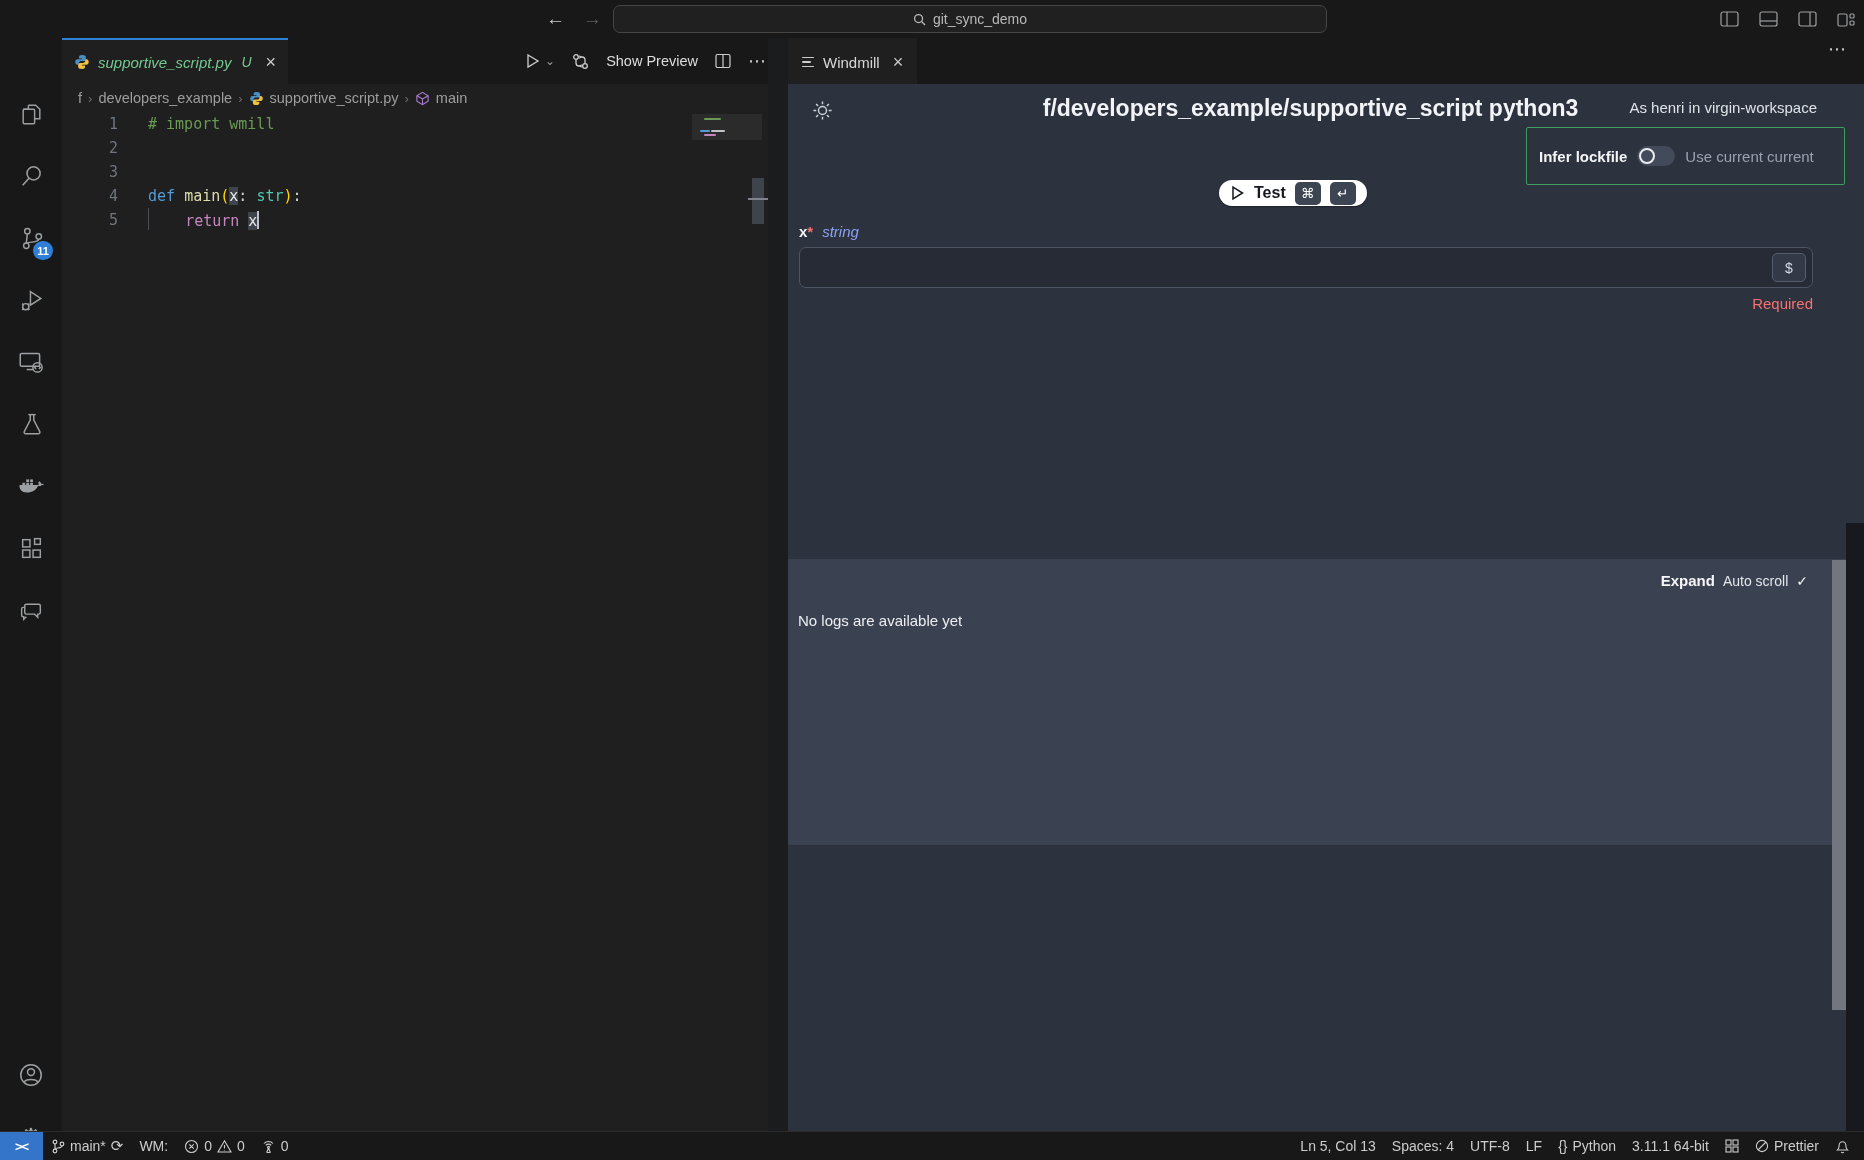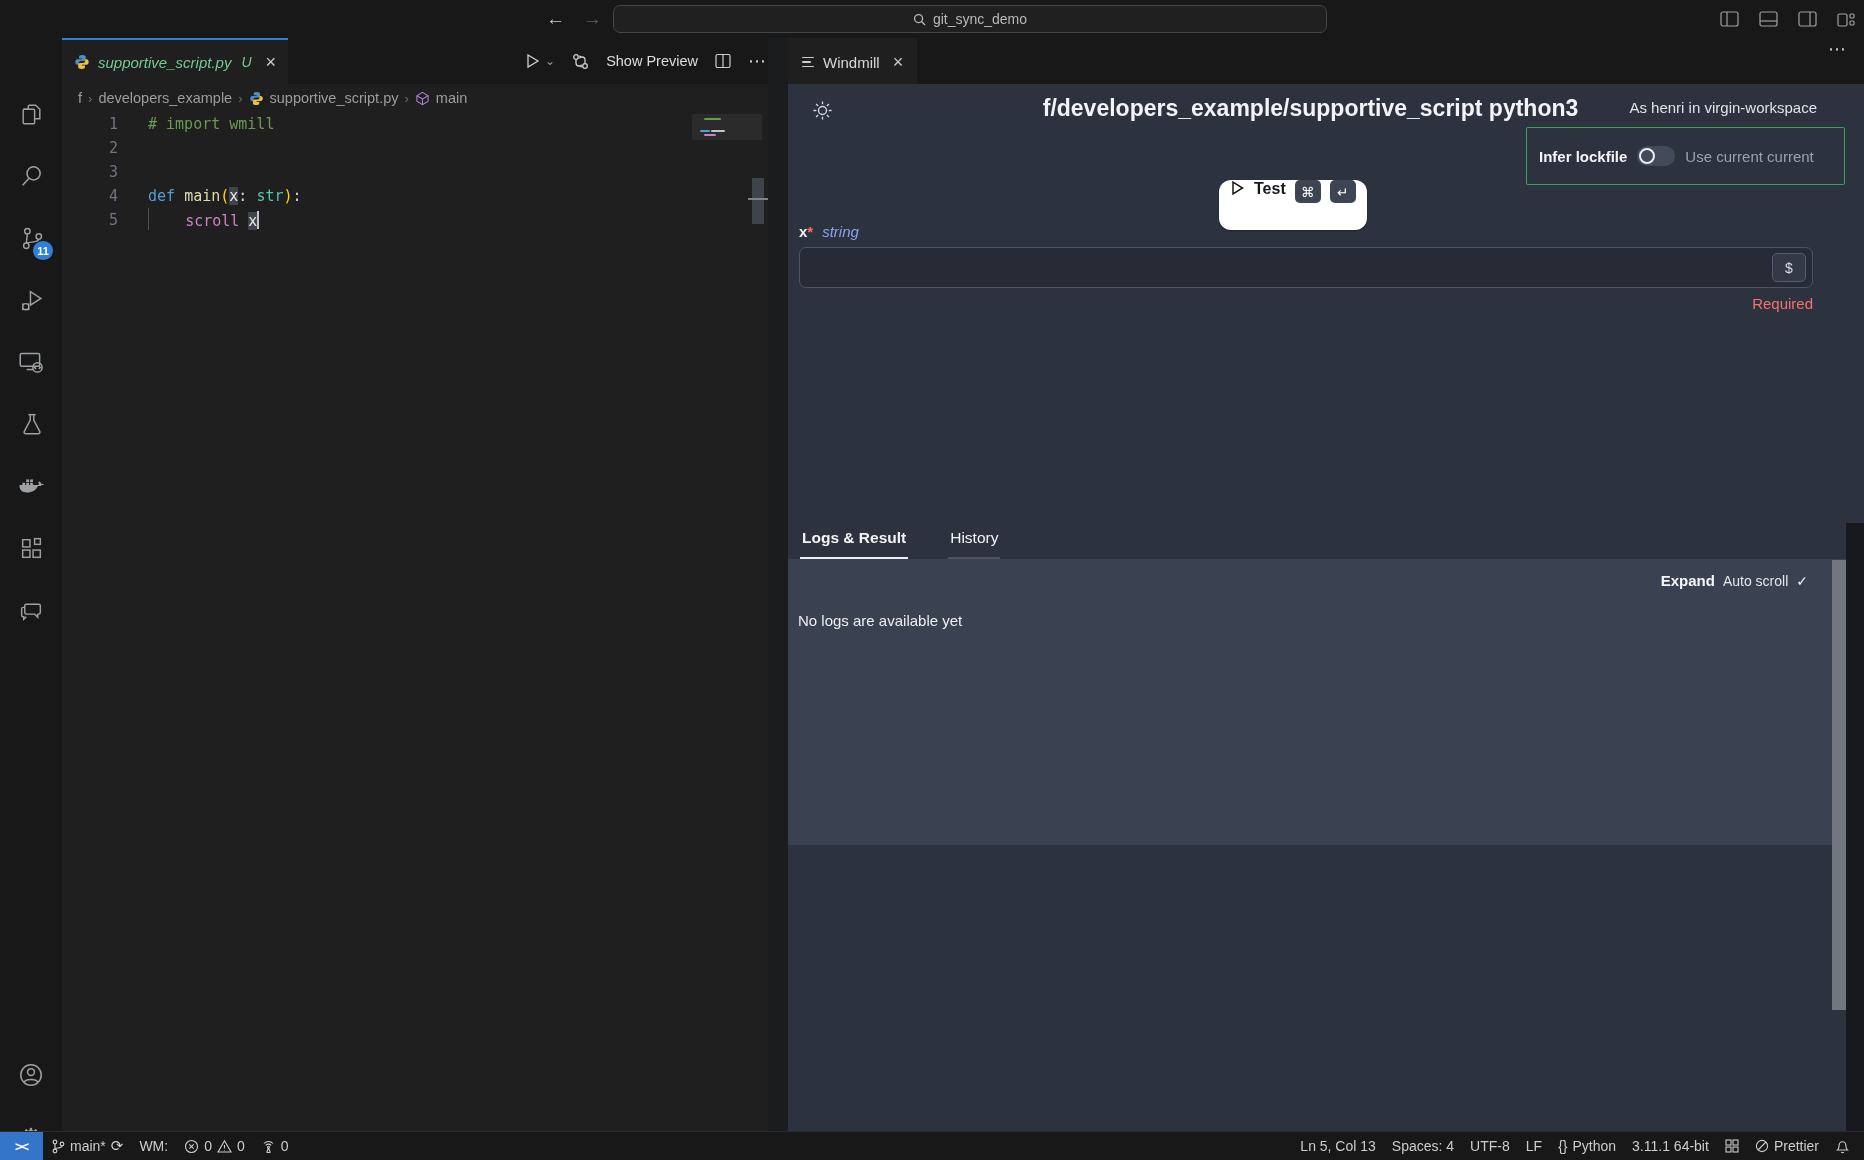--- a/index.html
+++ b/index.html
@@ -88,22 +88,22 @@
     font-size:23px; font-weight:bold; }
   .wv-context { position:absolute; right:47px; top:15px; color:#dfe3e8; font-size:15px; }
   .lockfile-box { position:absolute; left:738px; top:43px; width:319px; height:58px; border:1px solid #3f9e5e;
     border-radius:2px; display:flex; align-items:center; padding:0 12px; gap:10px; }
   .lockfile-box .lf-infer { color:#f3f4f6; font-size:15px; font-weight:bold; white-space:nowrap; }
   .toggle { width:38px; height:20px; border-radius:10px; background:#434b5a; position:relative; flex:none; cursor:pointer; }
   .toggle .knob { position:absolute; left:2px; top:2px; width:16px; height:16px; border-radius:50%;
     border:2px solid #eceef1; background:transparent; }
   .lockfile-box .lf-use { color:#9aa3b0; font-size:15px; white-space:nowrap; cursor:pointer; }
 
-  .test-btn { position:absolute; left:431px; top:96px; height:50px; background:#ffffff; border-radius:12px;
-    display:flex; align-items:flex-start; padding:0 11px; gap:9px; cursor:pointer;
+  .test-btn { position:absolute; left:431px; top:96px; height:26px; background:#ffffff; border-radius:18px;
+    display:flex; align-items:center; padding:0 11px; gap:9px; cursor:pointer;
     box-shadow:0 1px 2px rgba(0,0,0,.35); }
   .test-btn .test-label { color:#15181e; font-size:16px; font-weight:bold; }
   .kbd { min-width:26px; height:23px; background:#3d4452; color:#fff; border-radius:5px; display:flex;
     align-items:center; justify-content:center; font-size:13.5px; }
 
   .arg-label { position:absolute; left:11px; top:139px; font-size:15px; }
   .arg-label .aname { color:#f3f4f6; font-weight:bold; }
   .arg-label .astar { color:#f87171; font-weight:bold; }
   .arg-label .atype { color:#8ba2f2; font-style:italic; margin-left:9px; }
   .arg-input { position:absolute; left:11px; top:163px; width:1014px; height:41px; background:#262b35;
@@ -327,21 +327,21 @@
             <div class="code-line">
               <div class="gutter">3</div>
               <div class="ctext"></div>
             </div>
             <div class="code-line">
               <div class="gutter">4</div>
               <div class="ctext"><span class="tok-kw">def</span><span class="tok-plain"> </span><span class="tok-fn">main</span><span class="tok-br">(</span><span class="tok-hl">x</span><span class="tok-plain">: </span><span class="tok-type">str</span><span class="tok-br">)</span><span class="tok-plain">:</span></div>
             </div>
             <div class="code-line">
               <div class="gutter">5</div>
-              <div class="ctext"><span class="tok-guide"></span><span class="tok-plain">    </span><span class="tok-kw2">scroll</span><span class="tok-plain"> </span><span class="tok-hl">x</span><span class="tok-cursor"></span></div>
+              <div class="ctext"><span class="tok-guide"></span><span class="tok-plain">    </span><span class="tok-kw2">return</span><span class="tok-plain"> </span><span class="tok-hl">x</span><span class="tok-cursor"></span></div>
             </div>
           </div>
       </div>
 
       <div class="minimap">
         <div class="mm-slider"></div>
         <div class="mm-mark" style="left:6px; top:4px; width:17px; background:#6a9955"></div>
         <div class="mm-mark" style="left:2px; top:16px; width:10px; background:#569cd6"></div>
         <div class="mm-mark" style="left:13px; top:16px; width:14px; background:#bfc3c8"></div>
         <div class="mm-mark" style="left:6px; top:20px; width:12px; background:#c586c0"></div>
@@ -391,24 +391,20 @@
           <span class="kbd">↵</span>
         </div>
 
         <div class="arg-label">
           <span class="aname">x</span><span class="astar">*</span><span class="atype">string</span>
         </div>
         <input class="arg-input" type="text" value="" style="">
         <div class="dollar-btn">$</div>
         <div class="required">Required</div>
 
-        <div class="log-tabs">
-          <span class="log-tab active">Logs &amp; Result</span>
-          <span class="log-tab inactive">History</span>
-        </div>
 
         <div class="logs-panel">
           <div class="expand-row">
             <span class="expand">Expand</span>
             <span class="autoscroll">Auto scroll</span>
             <span class="chk">✓</span>
           </div>
           <div class="no-logs">No logs are available yet</div>
         </div>
 

